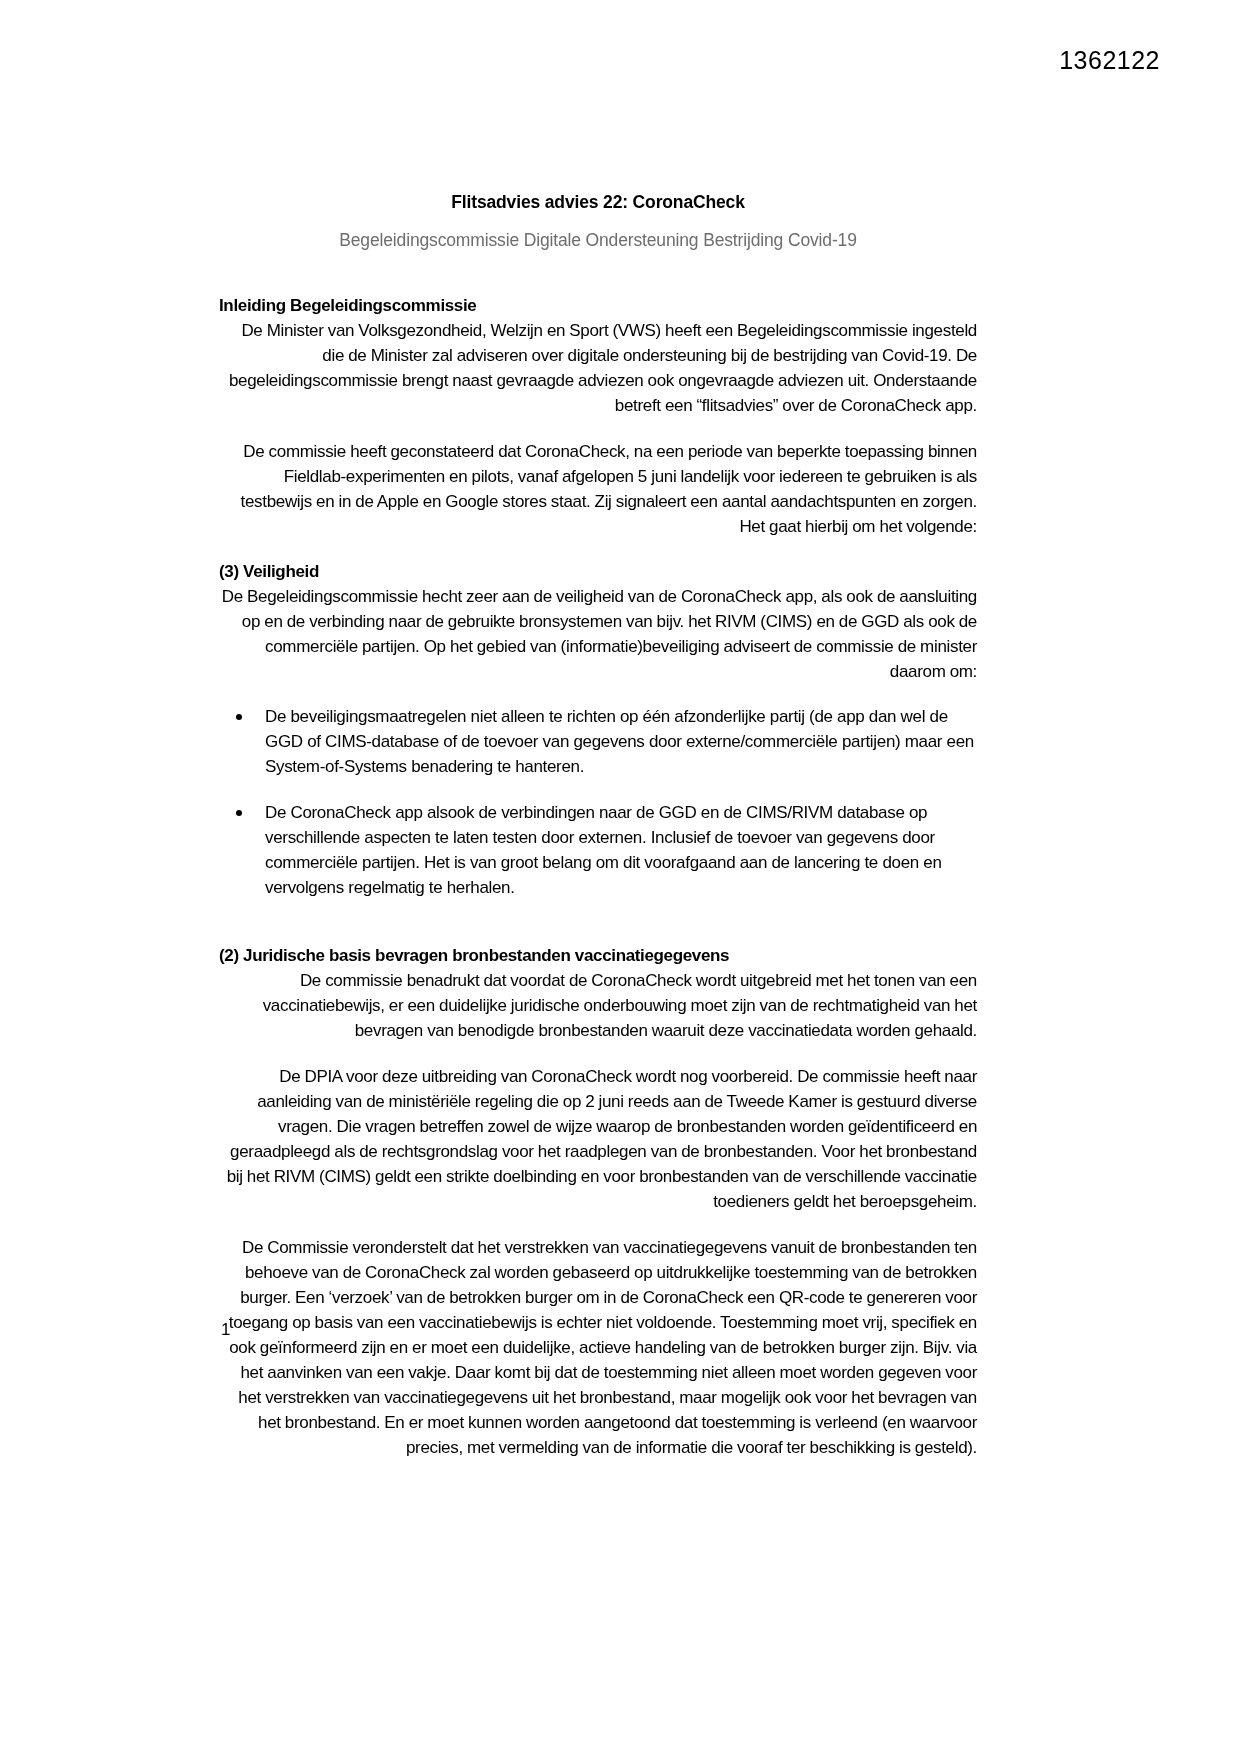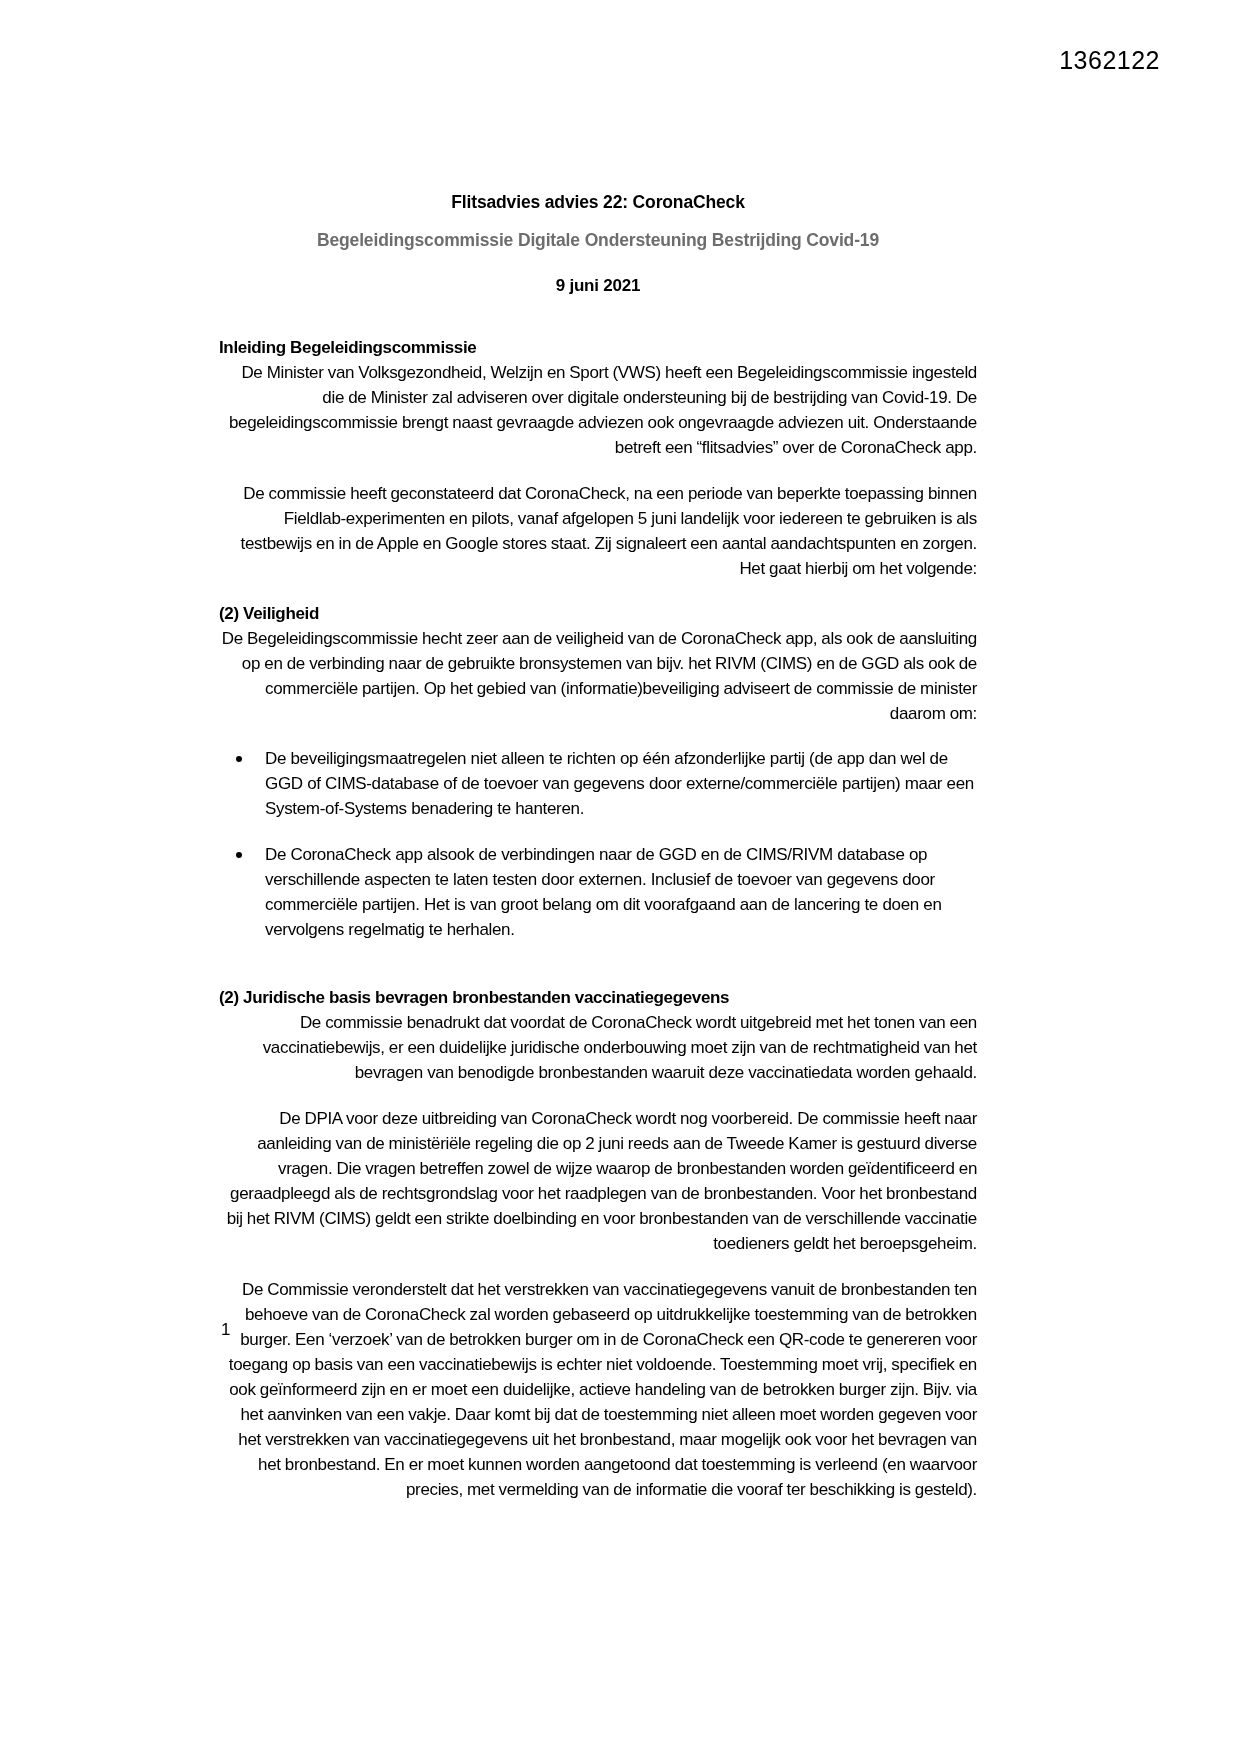--- a/index.html
+++ b/index.html
@@ -45,21 +45,21 @@
   }
   .doc-title {
     font-size: 17.5px;
     font-weight: bold;
     letter-spacing: -0.15px;
     line-height: 1.45;
     margin: 12px;
   }
   .doc-subtitle {
     font-size: 17.5px;
-    font-weight: bold;
+    font-weight: normal;
     color: #6d6d6d;
     letter-spacing: -0.15px;
     line-height: 1.5;
     margin: 3px 0 0 0;
   }
   .doc-date {
     font-size: 17px;
     font-weight: bold;
     letter-spacing: -0.2px;
     margin: 22px 0 0 0;
@@ -129,33 +129,32 @@
 
 <div class="page">
 
   <div class="doc-number">1362122</div>
 
   <div class="content">
 
     <div class="title-block">
       <div class="doc-title">Flitsadvies advies 22: CoronaCheck</div>
       <div class="doc-subtitle">Begeleidingscommissie Digitale Ondersteuning Bestrijding Covid-19</div>
-      <div class="doc-date">9 juni 2021</div>
     </div>
 
     <div class="gap-sm"></div>
 
     <div class="section">
       <h2 class="section-heading">Inleiding Begeleidingscommissie</h2>
       <p class="para">De Minister van Volksgezondheid, Welzijn en Sport (VWS) heeft een Begeleidingscommissie ingesteld die de Minister zal adviseren over digitale ondersteuning bij de bestrijding van Covid-19. De begeleidingscommissie brengt naast gevraagde adviezen ook ongevraagde adviezen uit. Onderstaande betreft een “flitsadvies” over de CoronaCheck app.</p>
       <p class="para">De commissie heeft geconstateerd dat CoronaCheck, na een periode van beperkte toepassing binnen Fieldlab-experimenten en pilots, vanaf afgelopen 5 juni landelijk voor iedereen te gebruiken is als testbewijs en in de Apple en Google stores staat. Zij signaleert een aantal aandachtspunten en zorgen. Het gaat hierbij om het volgende:</p>
     </div>
 
     <div class="section">
-      <h2 class="section-heading">(2) Veiligheid</h2>
+      <h2 class="section-heading">(3) Veiligheid</h2>
       <p class="para">De Begeleidingscommissie hecht zeer aan de veiligheid van de CoronaCheck app, als ook de aansluiting op en de verbinding naar de gebruikte bronsystemen van bijv. het RIVM (CIMS) en de GGD als ook de commerciële partijen. Op het gebied van (informatie)beveiliging adviseert de commissie de minister daarom om:</p>
       <ul class="bullets">
         <li>
           <span class="bullet-dot"></span>
           <span>De beveiligingsmaatregelen niet alleen te richten op één afzonderlijke partij (de app dan wel de GGD of CIMS-database of de toevoer van gegevens door externe/commerciële partijen) maar een System-of-Systems benadering te hanteren.</span>
         </li>
         <li>
           <span class="bullet-dot"></span>
           <span>De CoronaCheck app alsook de verbindingen naar de GGD en de CIMS/RIVM database op verschillende aspecten te laten testen door externen. Inclusief de toevoer van gegevens door commerciële partijen. Het is van groot belang om dit voorafgaand aan de lancering te doen en vervolgens regelmatig te herhalen.</span>
         </li>

